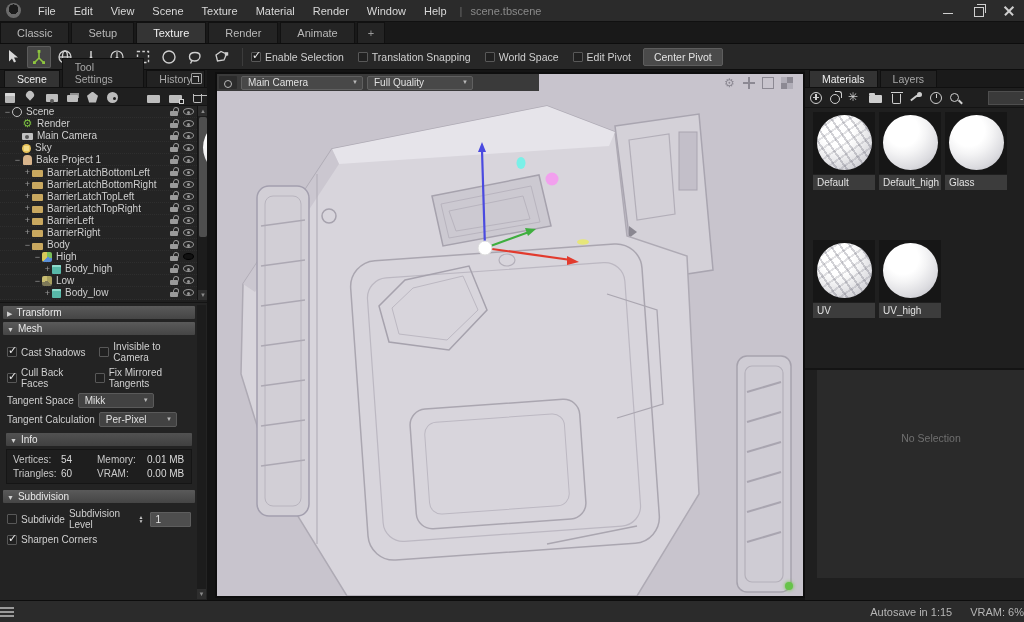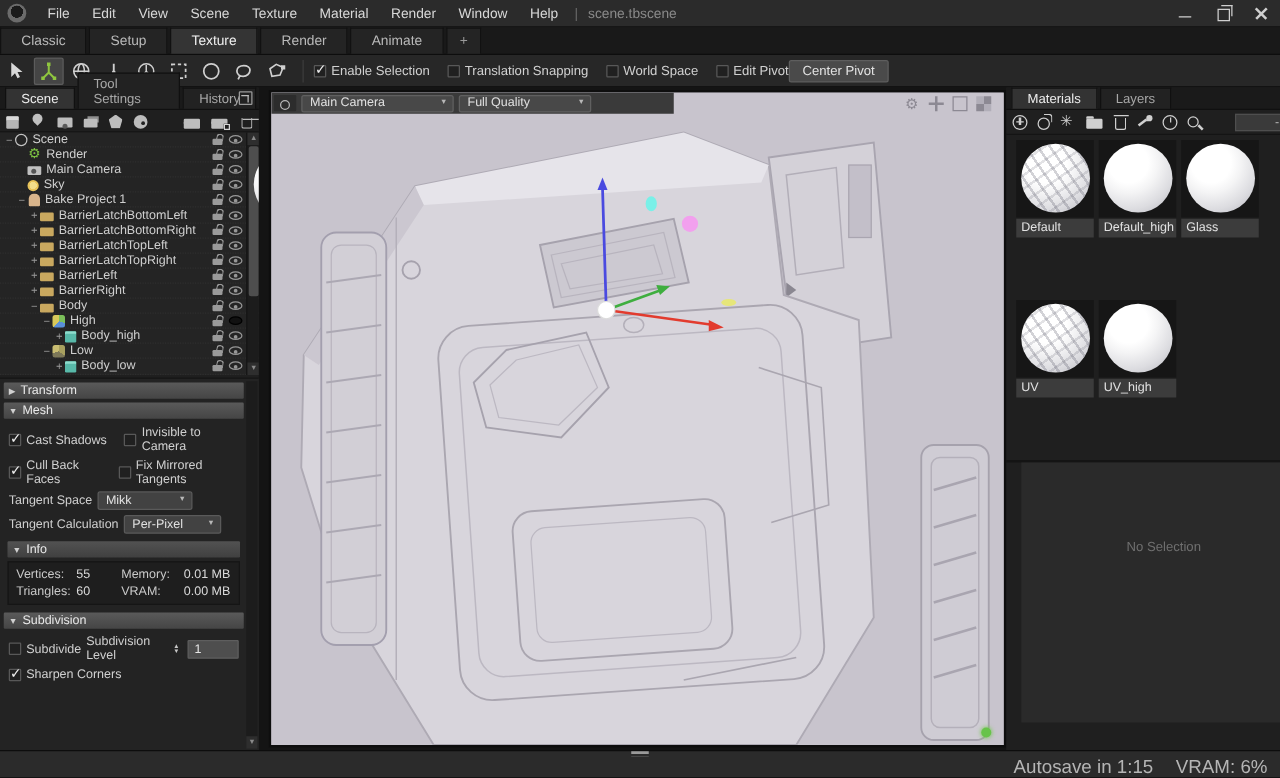--- a/index.html
+++ b/index.html
@@ -29,21 +29,21 @@
   
   .toolbar { position:absolute; top:44px; left:0; width:1024px; height:26px; background:#272727; display:flex; align-items:center; border-bottom:1px solid #0d0d0d; }
   .tool { width:24px; height:22px; margin:0 1px; border-radius:2px; display:flex; align-items:center; justify-content:center; }
   .tool.active { background:#454545; box-shadow:inset 0 0 0 1px #5c5c5c; }
   .tool svg { display:block; }
   .tbsep { width:1px; height:18px; background:#3c3c3c; margin:0 8px; }
   .cbrow { display:flex; align-items:center; gap:14px; }
   .cbwrap { display:flex; align-items:center; gap:4px; color:#d0d0d0; font-size:10.5px; }
   .cb { position:relative; width:10px; height:10px; background:#202020; border:1px solid #585858; border-radius:1px; flex:none; }
   .cb .mk { position:absolute; top:-4px; left:0px; font-size:11px; color:#efefef; }
-  .btn { background:#4a4a4a; border:1px solid #5e5e5e; border-radius:2px; color:#e2e2e2; padding:2px 10px; font-size:10.5px; }
+  .btn { background:#4a4a4a; border:1px solid #5e5e5e; border-radius:2px; color:#e2e2e2; padding:2px 10px; font-size:10.5px; margin-left:12px; }
 
   
   .main { position:absolute; top:70px; left:0; width:1024px; height:530px; background:#141414; }
   .leftpanel { position:absolute; left:0; top:0; width:207px; height:530px; background:#1f1f1f; }
   .rightpanel { position:absolute; left:805px; top:0; width:240px; height:530px; background:#1f1f1f; }
 
   
   .ptabs { display:flex; align-items:flex-end; height:18px; background:#1a1a1a; padding-left:4px; position:relative; border-bottom:1px solid #101010;}
   .ptab { padding:2px 12px; font-size:10.5px; color:#a8a8a8; background:#222; margin-right:2px; border:1px solid #101010; border-bottom:none; }
   .ptab.active { background:#333; color:#eee; }
@@ -156,21 +156,21 @@
   .thumb::before { content:""; position:absolute; left:4px; top:3px; width:55px; height:55px; border-radius:50%;
     background:radial-gradient(circle at 36% 28%, #ffffff 0 30%, #f4f4f5 45%, #dcdce0 70%, #b4b4bc 100%); }
   .thumb.tex::after { content:""; position:absolute; left:4px; top:3px; width:55px; height:55px; border-radius:50%;
     background:repeating-linear-gradient(55deg, rgba(95,95,110,.28) 0 2px, transparent 2px 8px), repeating-linear-gradient(-35deg, rgba(95,95,110,.18) 0 2px, transparent 2px 9px); }
   .matlabel { height:15px; line-height:15px; background:#3c3c3c; color:#e2e2e2; font-size:10px; padding-left:4px; margin-top:1px; }
   .rdivider { height:2px; background:#141414; }
   .noselpane { position:relative; height:208px; background:#2a2a2a;margin-left:12px; }
   .nosel { position:absolute; left:0; right:0; top:62px; text-align:center; color:#6f6f6f; font-size:10.5px; }
 
   
-  .statusbar { position:absolute; top:600px; left:0; width:1024px; height:22px; background:#2b2b2b; border-top:1px solid #0d0d0d; display:flex; align-items:center; padding:0 10px; color:#b5b5b5; font-size:15px;flex-direction:column; }
+  .statusbar { position:absolute; top:600px; left:0; width:1024px; height:22px; background:#2b2b2b; border-top:1px solid #0d0d0d; display:flex; align-items:center; padding:0 0; color:#b5b5b5; font-size:11px; }
   .hamb { width:14px; height:10px; background:repeating-linear-gradient(#9a9a9a 0 2px, transparent 2px 4px); }
   .statusright { margin-left:auto; display:flex; gap:18px; }
 </style>
 </head>
 <body>
 
 <div id="app">
 
   <div class="titlebar">
     <div class="logo"></div>
@@ -474,21 +474,21 @@
           <span class="dd" style="width:76px">Mikk</span>
         </div>
         <div class="prow">
           <span class="lbl">Tangent Calculation</span>
           <span class="dd" style="width:78px">Per-Pixel</span>
         </div>
 
         <div class="hdr inset"><span class="arr">▼</span><span>Info</span></div>
         <div class="infobox">
           <span>Vertices:</span>
-          <span class="v">55</span>
+          <span class="v">54</span>
           <span>Memory:</span>
           <span class="v">0.01 MB</span>
           <span>Triangles:</span>
           <span class="v">60</span>
           <span>VRAM:</span>
           <span class="v">0.00 MB</span>
         </div>
 
         <div class="hdr"><span class="arr">▼</span><span>Subdivision</span></div>
         <div class="prow">

